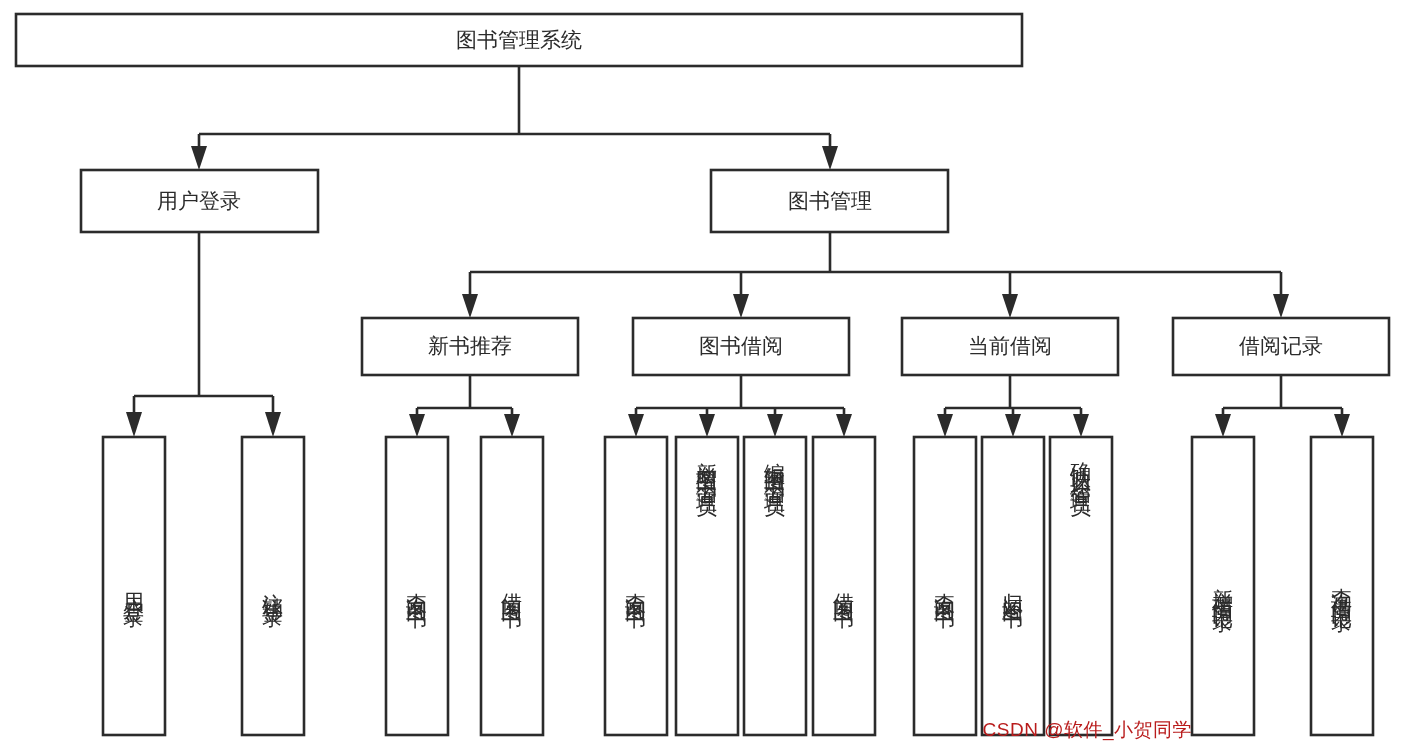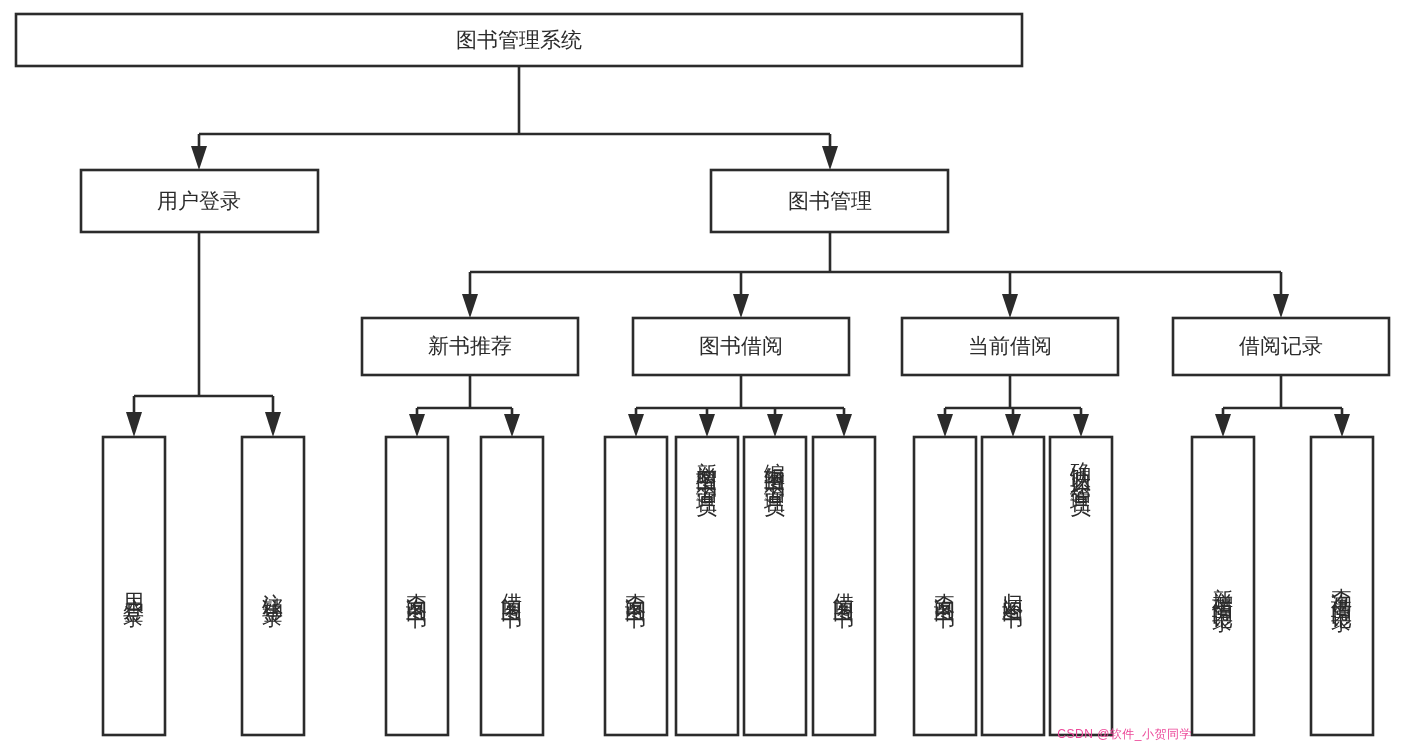--- a/index.html
+++ b/index.html
@@ -62,22 +62,22 @@
     line-height: 1;
     letter-spacing: 5px;
     color: #2b2b2b;
     white-space: nowrap;
   }
   #watermark {
     position: absolute;
     right: 9px;
     bottom: 4px;
     font-family: "Liberation Sans", "DejaVu Sans", sans-serif;
-    font-size: 12px;
-    color: #ec4899;
+    font-size: 19px;
+    color: #b91c1c;
     letter-spacing: 0.5px;
     white-space: nowrap;
   }
 </style>
 </head>
 <body>
 
 <div id="diagram-root">
 
   <svg id="diagram-svg" viewBox="0 0 1405 747">

